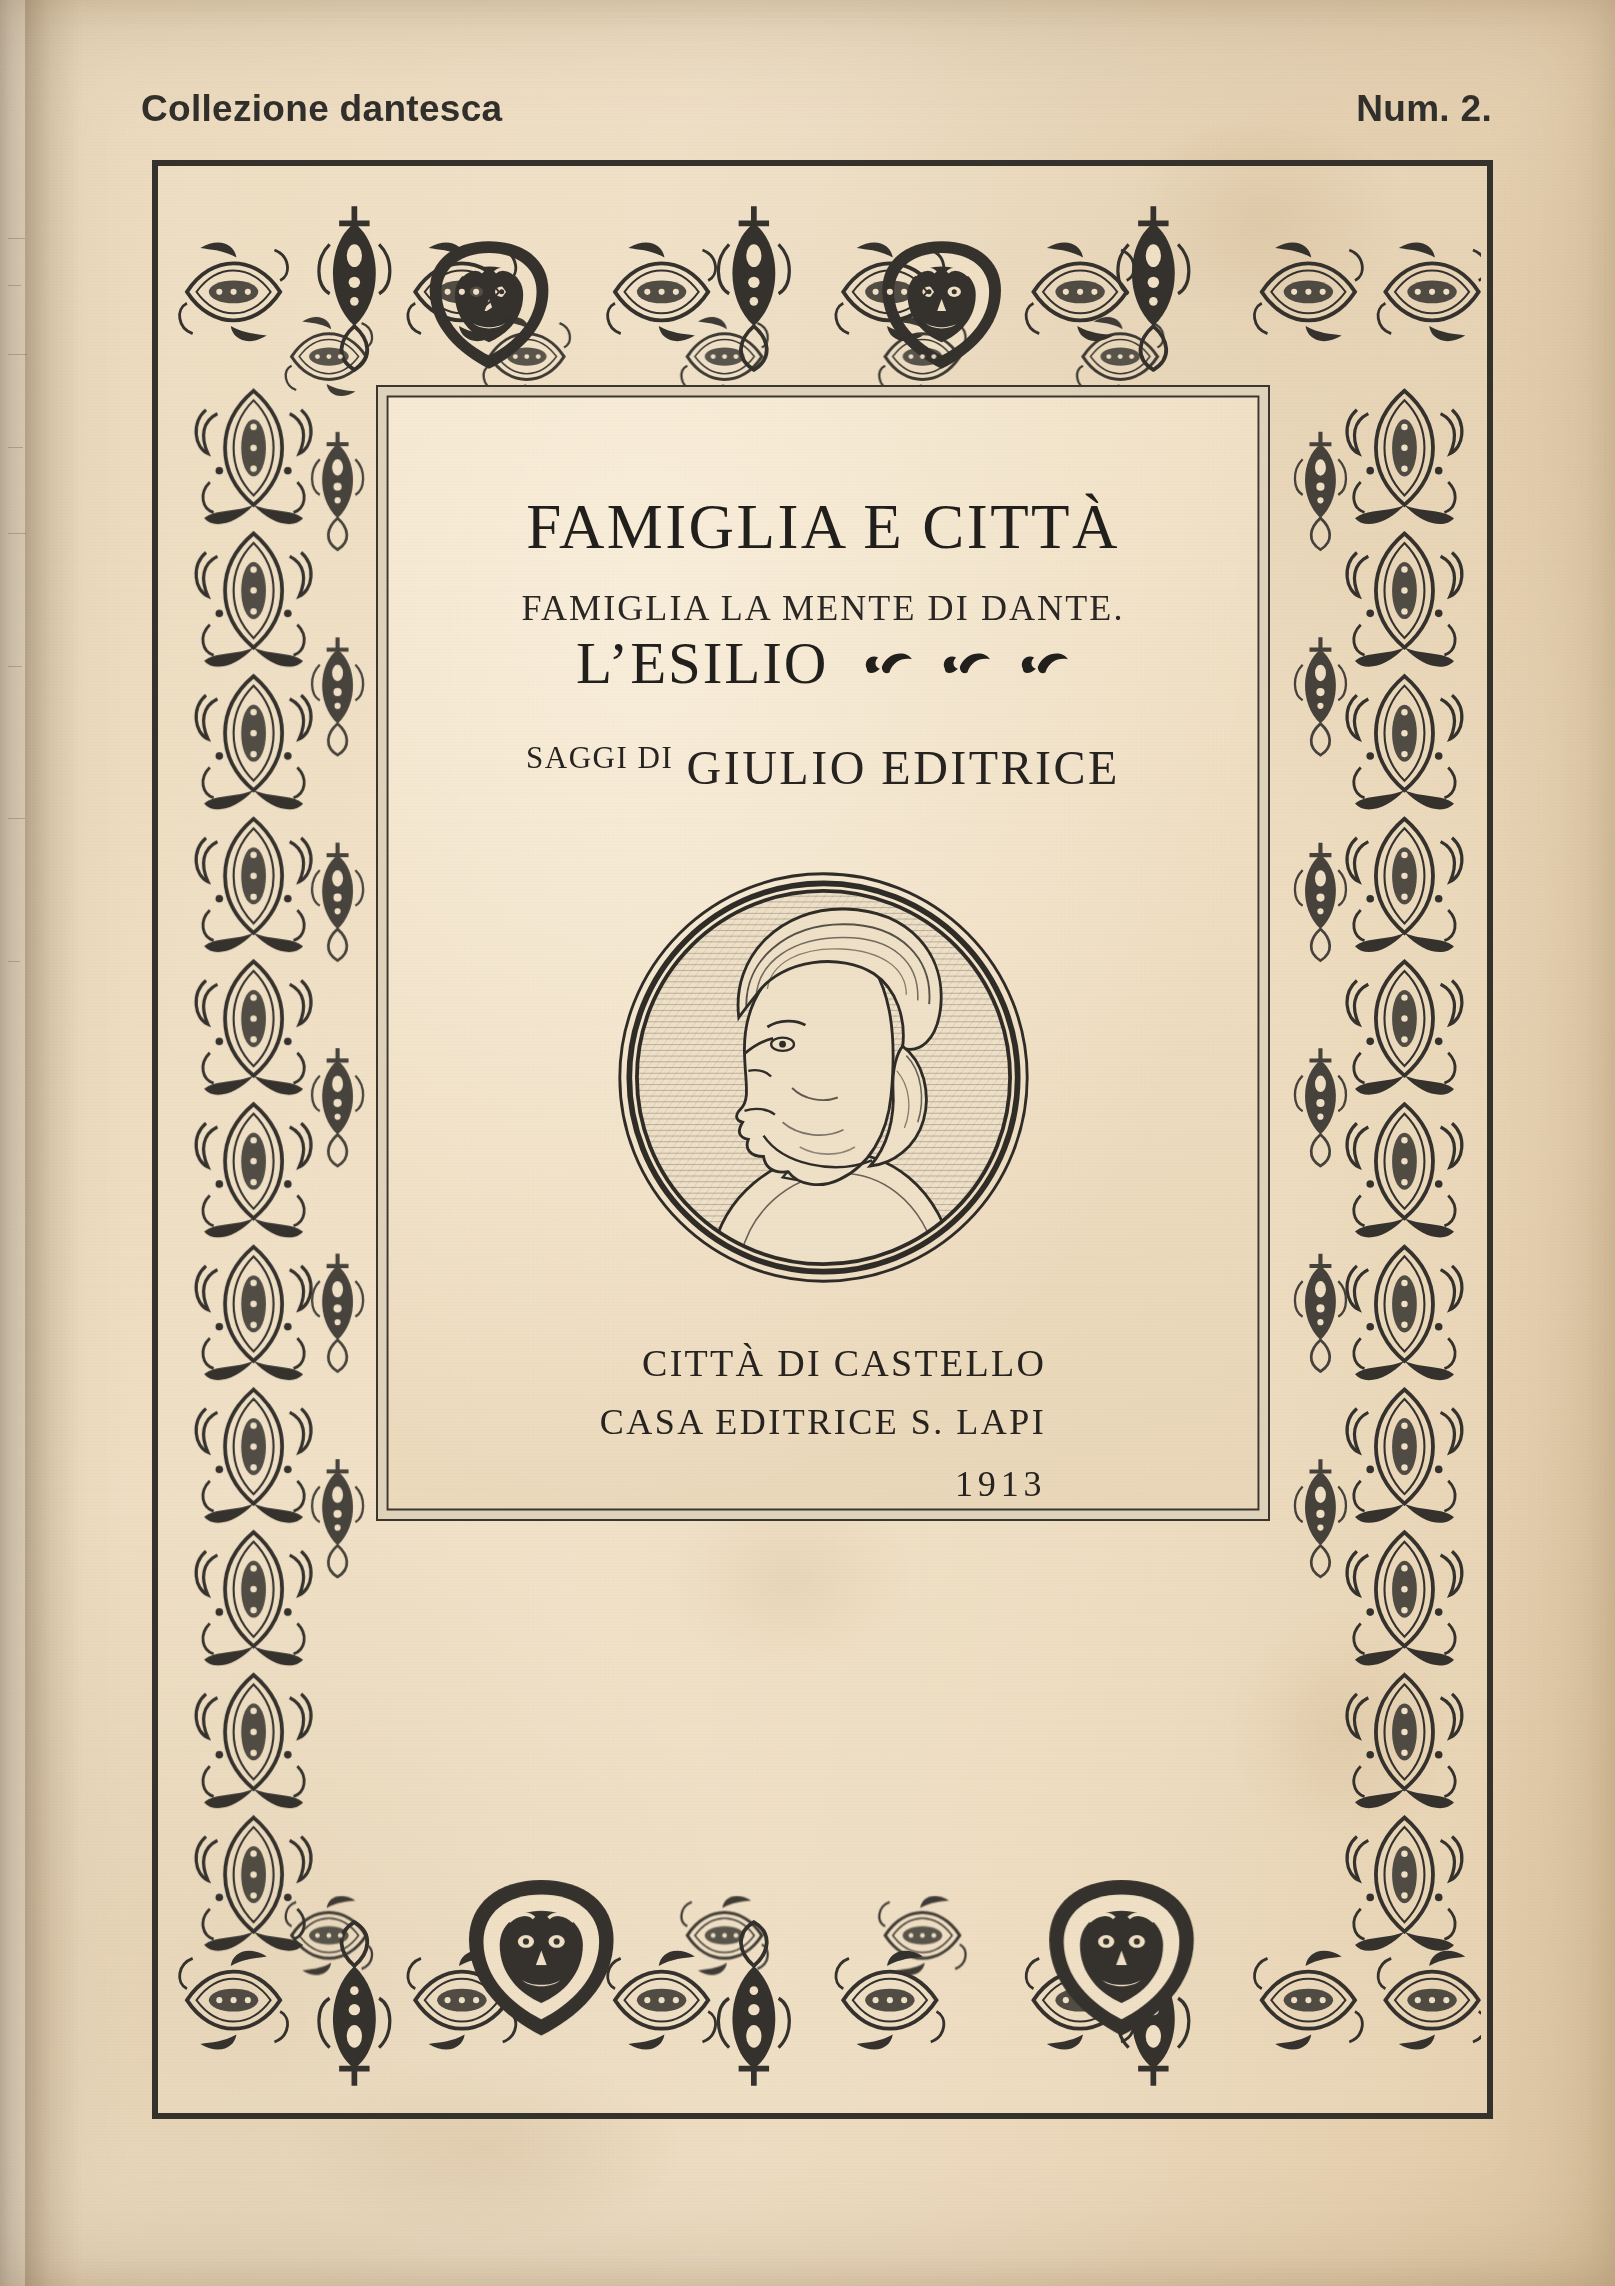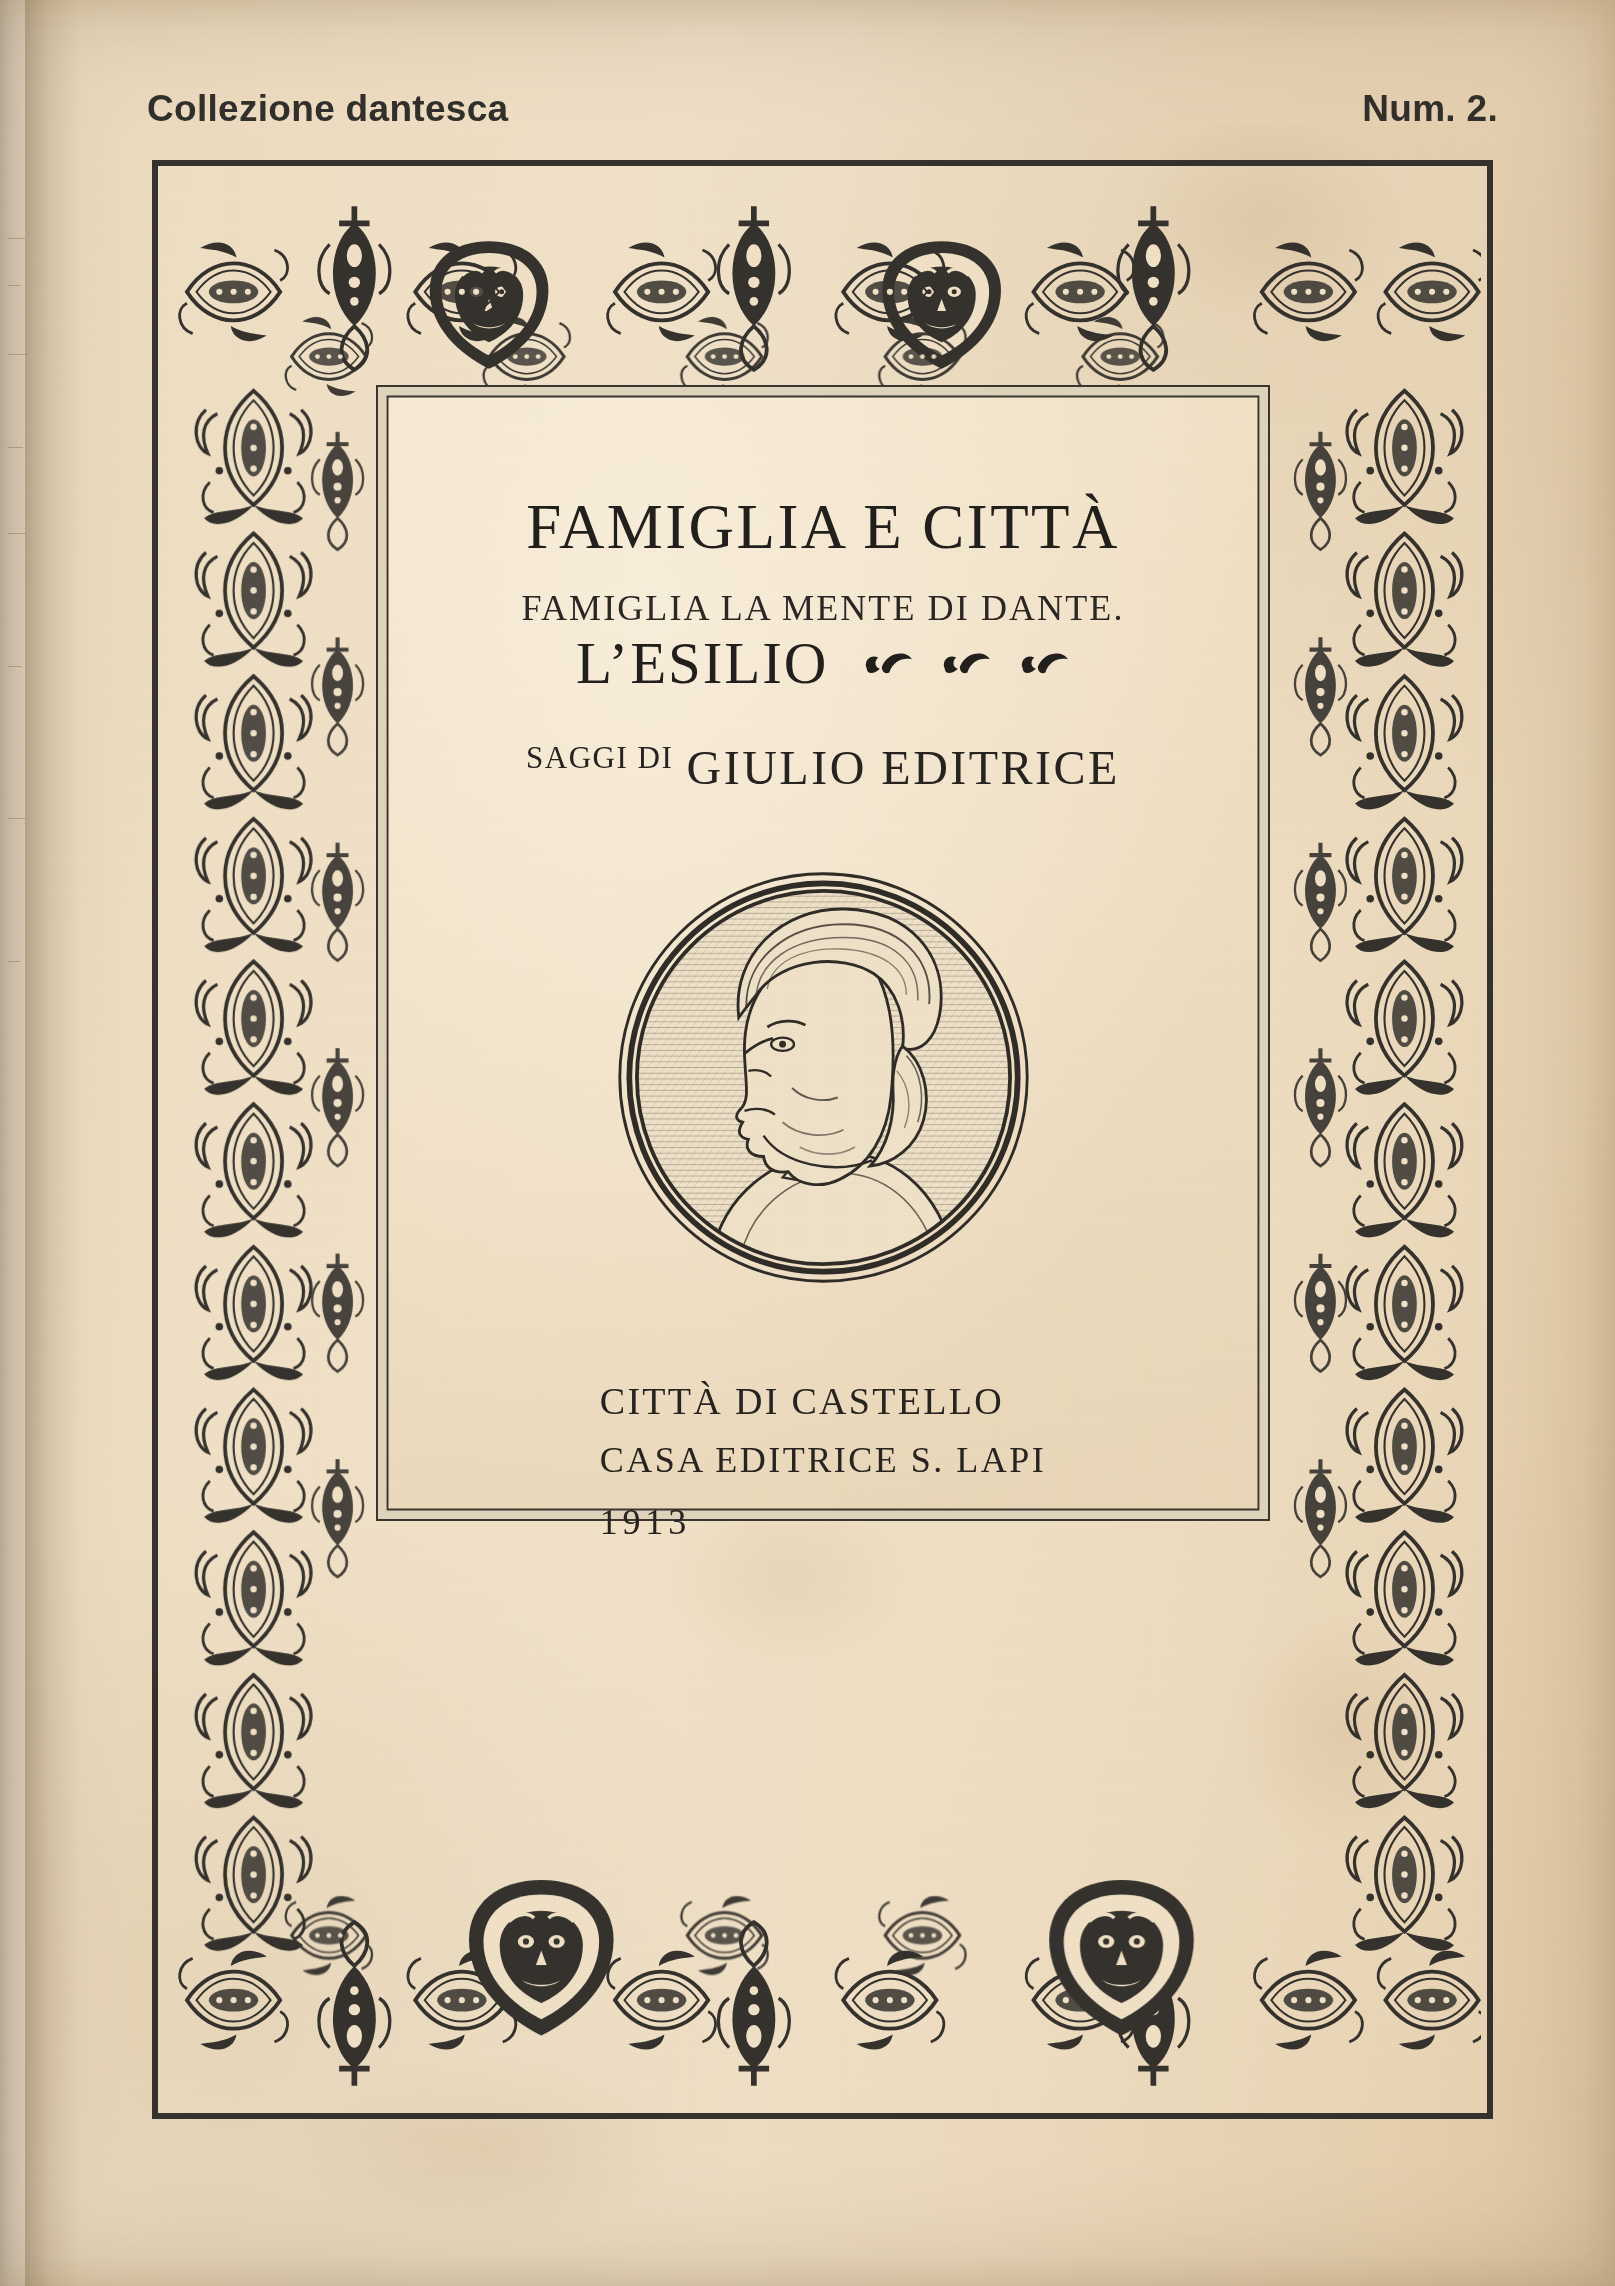--- a/index.html
+++ b/index.html
@@ -60,21 +60,21 @@
   
   .stain {
     position: absolute;
     border-radius: 50%;
     pointer-events: none;
   }
 
   
   #header {
     position: absolute;
-    left: 147px;
+    left: 141px;
     top: 88px;
     width: 1351px;
     display: flex;
     justify-content: space-between;
     align-items: flex-end;
     color: #2e2a26;
   }
   #collection-label {
     font-family: "Liberation Sans", sans-serif;
     font-weight: bold;
@@ -184,22 +184,22 @@
   
   #portrait {
     margin-top: 55px;
     width: 455px;
     height: 455px;
     position: relative;
   }
   #portrait svg { display: block; }
 
   .imprint {
-    margin-top: 70px;
-    text-align: left;
+    margin-top: 32px;
+    text-align: right;
     line-height: 1.42;
   }
   .imprint .city { font-size: 38px; letter-spacing: 2.3px; }
   .imprint .publisher { font-size: 36px; letter-spacing: 2.5px; margin-top: 5.7px; }
   .imprint .year { font-size: 36px; letter-spacing: 4.8px; margin-top: 11.4px; }
 
   
   #vignette {
     position: absolute;
     inset: 0;

